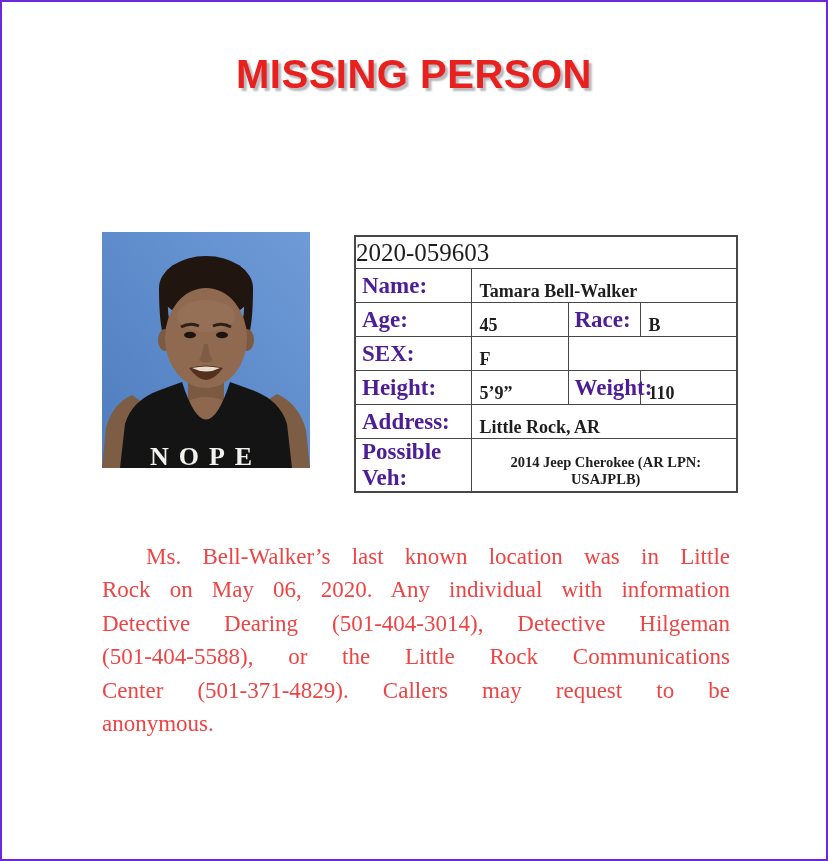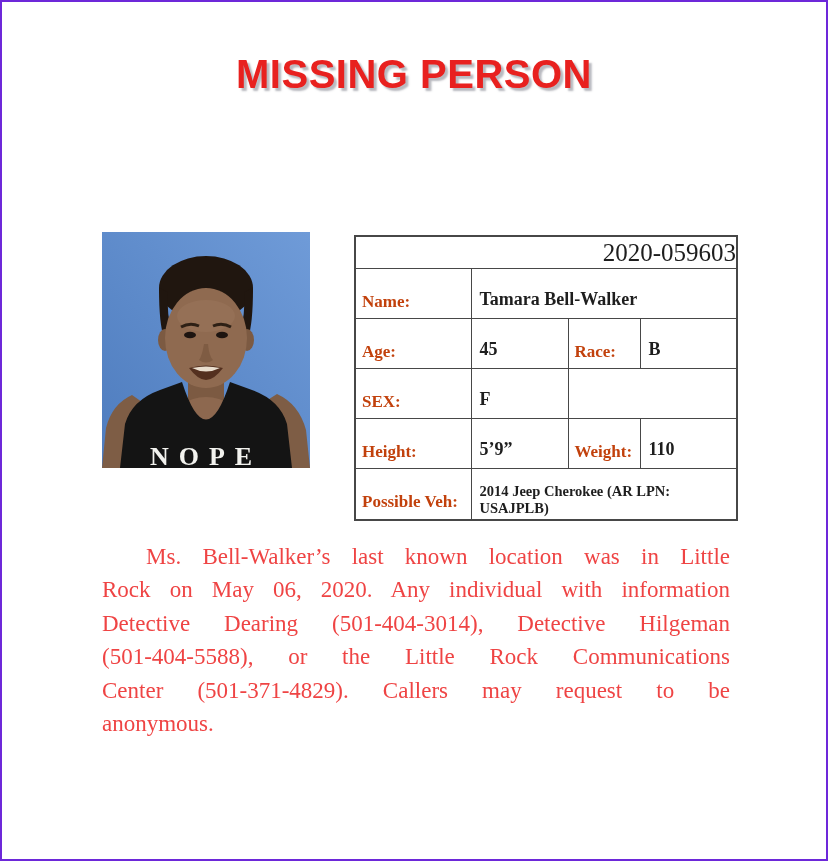--- a/index.html
+++ b/index.html
@@ -44,42 +44,43 @@
     border-collapse: collapse;
     table-layout: fixed;
     font-family: "Liberation Serif", serif;
     color: #1e1e1e;
   }
   table.info, table.info td {
     border: 1px solid #474747;
   }
   table.info { border-width: 2px; }
   td.case-no {
-    text-align: right;
+    text-align: left;
     font-size: 25px;
     height: 31px;
     padding: 0;
   }
   td.lbl {
-    color: #c2410c;
+    color: #4c1d95;
     font-weight: bold;
-    font-size: 17px;
-    padding: 16px 4px 0 6px;
+    font-size: 23px;
+    padding: 0 4px 0 6px;
     height: 33px;
     vertical-align: middle;
   }
   td.val {
     font-size: 18px;
     padding: 12px 4px 0 8px;
     vertical-align: middle;
     font-weight: bold;
   }
   td.val.small {
     font-size: 14.5px;
     line-height: 1.15;
+    text-align: center;
   }
   tr.last td { height: 34px; }
   .body-text {
     position: absolute;
     left: 100px;
     top: 538px;
     width: 628px;
     font-size: 23px;
     line-height: 33.4px;
     color: #ef4444;
@@ -166,20 +167,24 @@
       <td class="lbl">SEX:</td>
       <td class="val">F</td>
       <td colspan="2"></td>
     </tr>
     <tr>
       <td class="lbl">Height:</td>
       <td class="val">5’9”</td>
       <td class="lbl">Weight:</td>
       <td class="val">110</td>
     </tr>
+    <tr>
+      <td class="lbl">Address:</td>
+      <td class="val" colspan="3">Little Rock, AR</td>
+    </tr>
     <tr class="last">
       <td class="lbl">Possible Veh:</td>
       <td class="val small" colspan="3">2014 Jeep Cherokee (AR LPN: USAJPLB)</td>
     </tr>
   </tbody>
     </table>
 
   <div class="body-text">
     <div class="pline first">Ms. Bell-Walker’s last known location was in Little</div>
     <div class="pline">Rock on May 06, 2020. Any individual with information</div>

